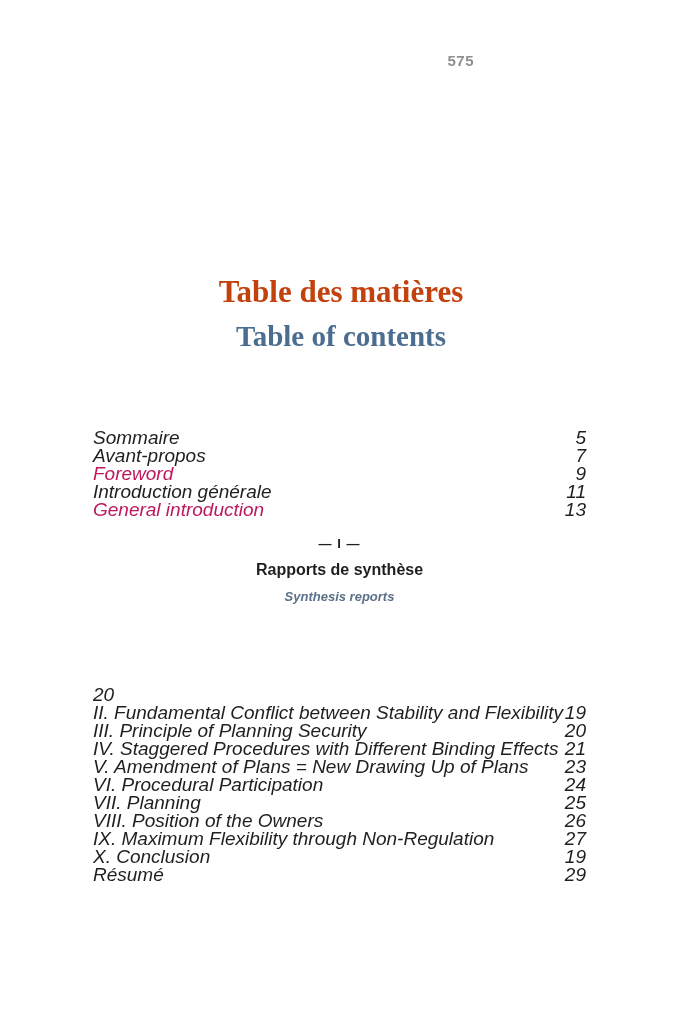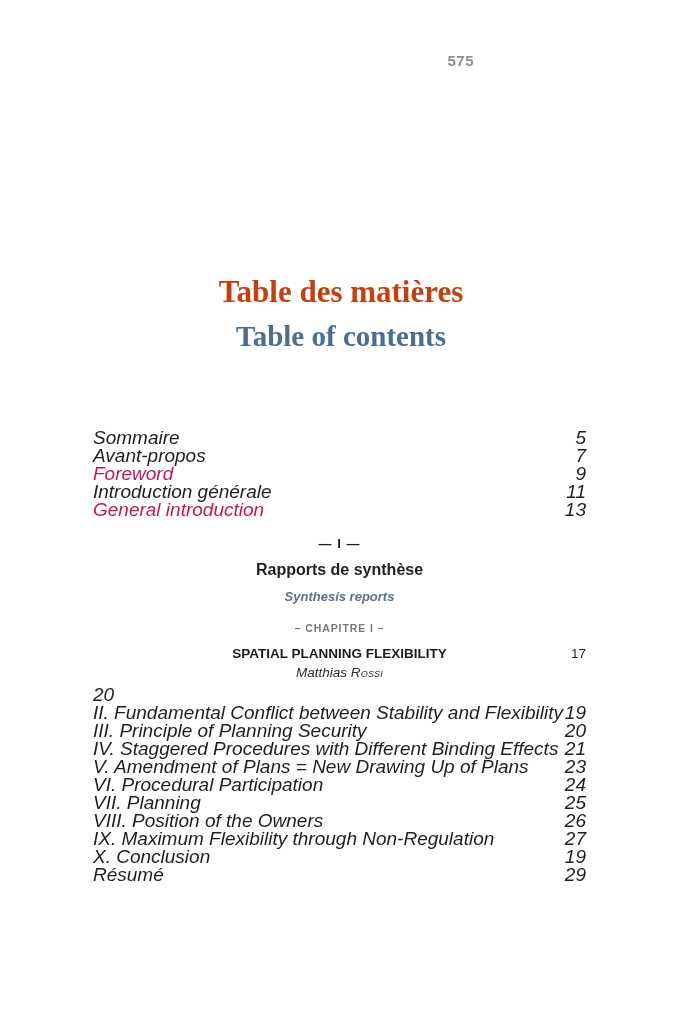--- a/index.html
+++ b/index.html
@@ -162,31 +162,20 @@
         <span class="toc-page">13</span>
       </div>
     </div>
 
   <div class="part-heading">
     <div class="part-numeral">— I —</div>
     <div class="part-title-fr">Rapports de synthèse</div>
     <div class="part-title-en">Synthesis reports</div>
   </div>
 
-  <div class="chapter-head">
-    <div class="chapter-label">– CHAPITRE I –</div>
-    <div class="chapter-title-row">
-      <span class="chapter-title">SPATIAL PLANNING FLEXIBILITY</span>
-      <span class="chapter-page">17</span>
-    </div>
-    <div class="chapter-author">
-      <span>Matthias</span>
-      <span class="smallcaps">Rossi</span>
-    </div>
-  </div>
 
   <div class="col chapter-list">
 
       <div class="toc-row style-fr">
         <span class="toc-page">20</span>
       </div>
 
       <div class="toc-row style-fr">
         <span class="toc-label">II. Fundamental Conflict between Stability and Flexibility</span>
         <span class="toc-page">19</span>

